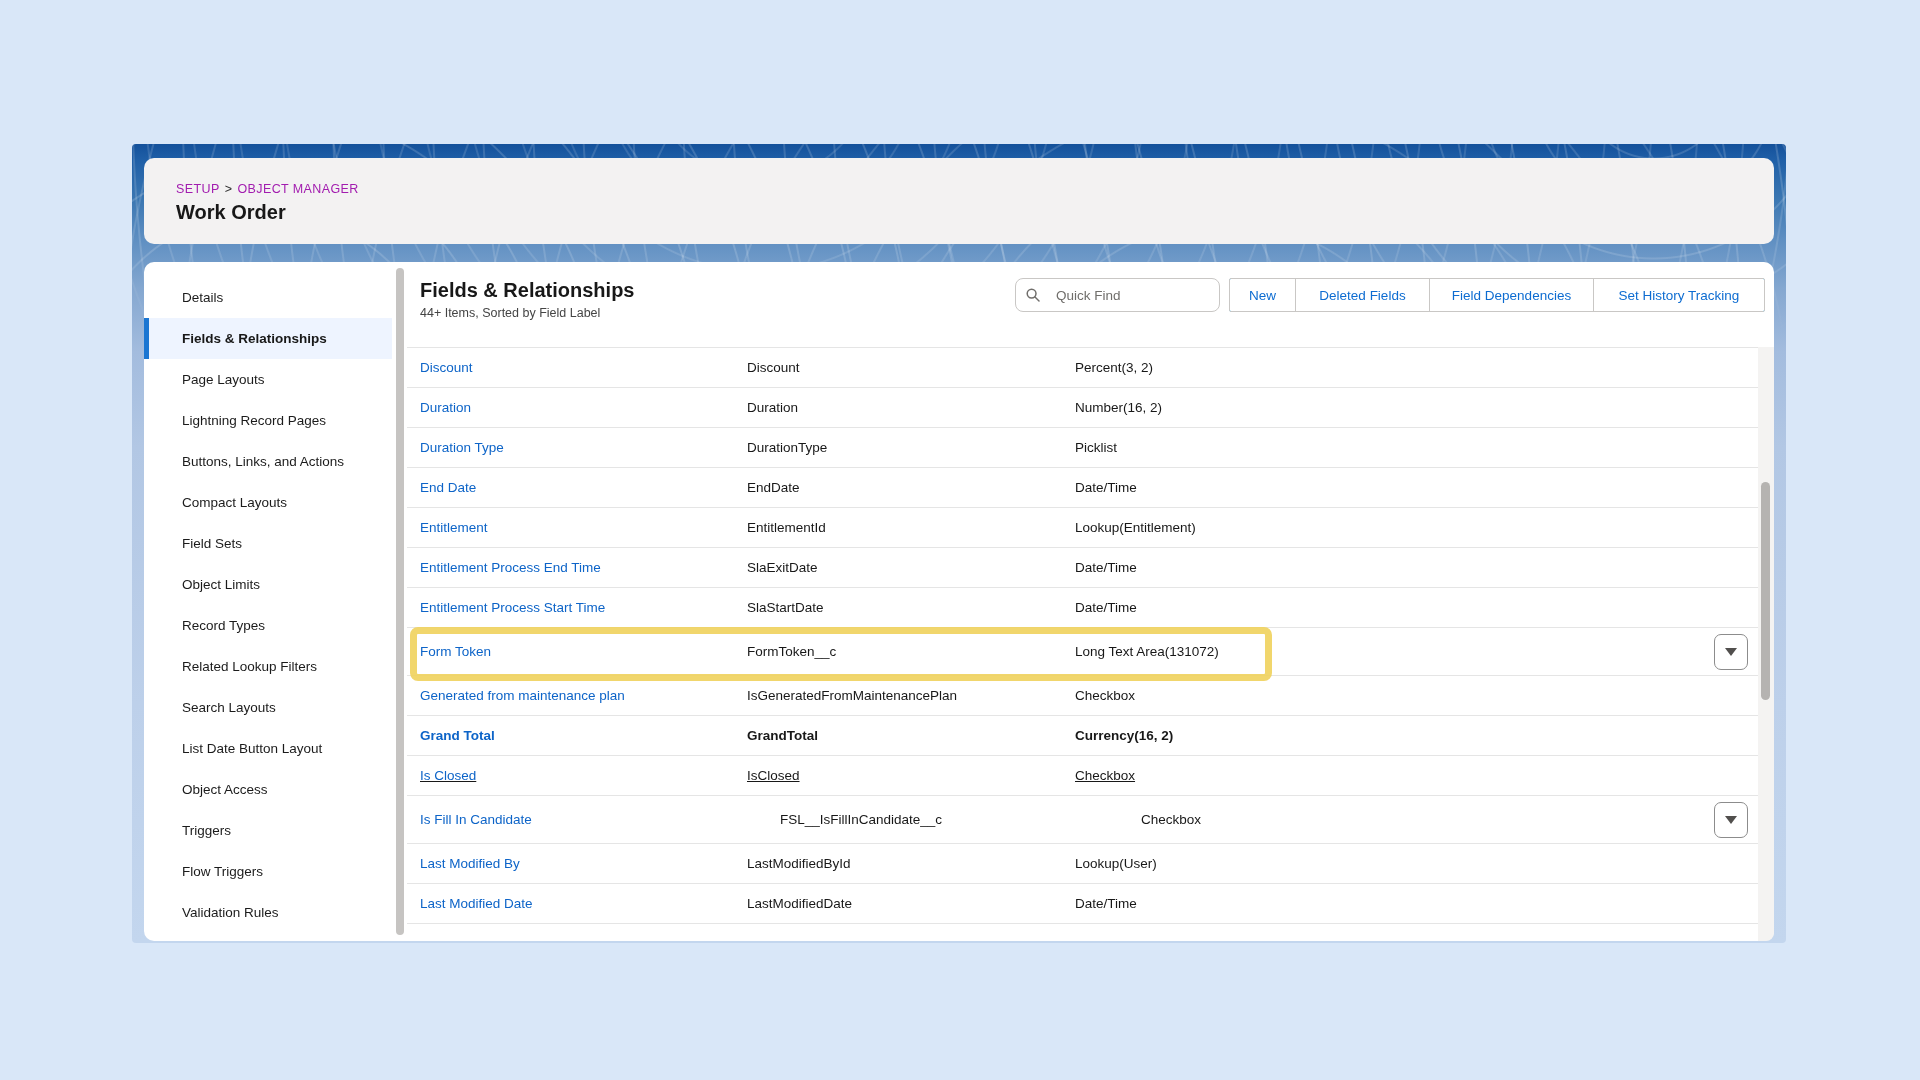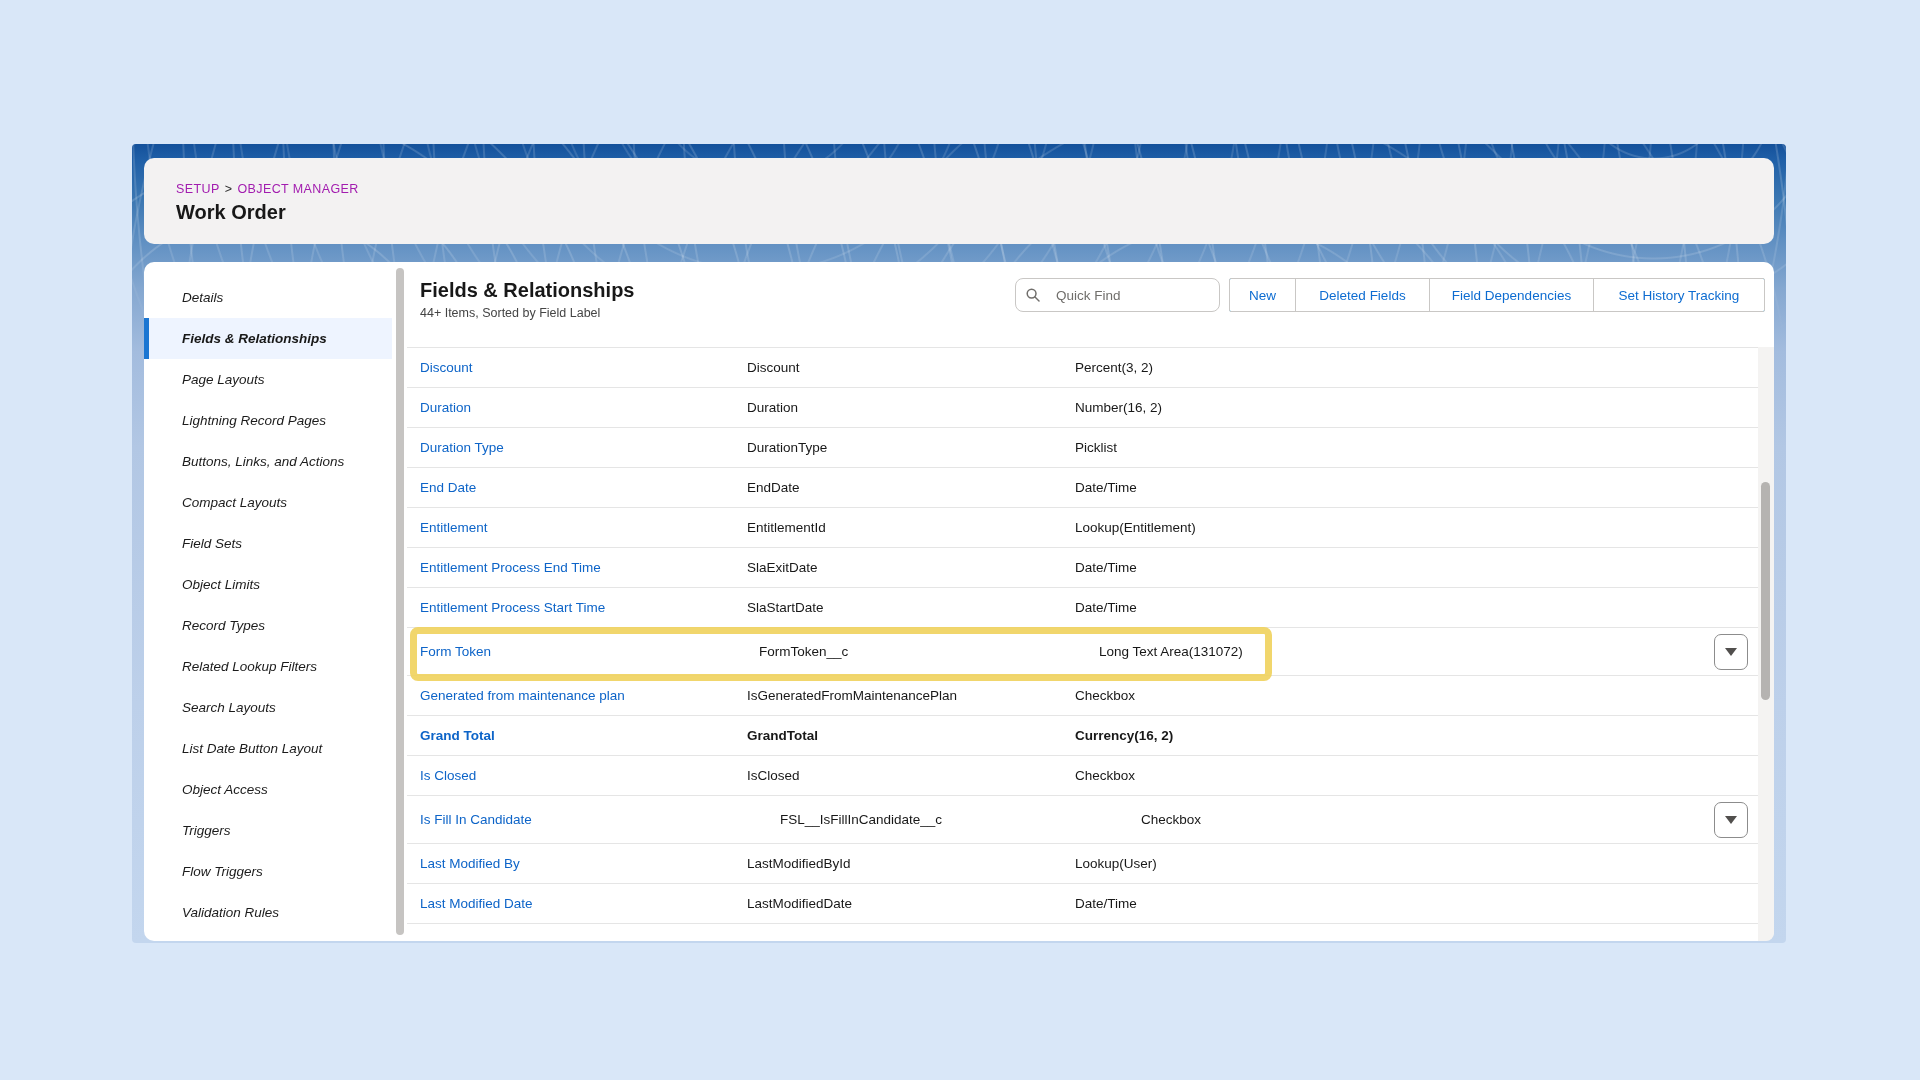--- a/index.html
+++ b/index.html
@@ -36,21 +36,21 @@
   .breadcrumb a { color:#a21caf; text-decoration:none; cursor:pointer; }
   .breadcrumb .sep { color:#2e2e2e; margin:0 5px; font-weight:400; }
   .page-title { margin-top:5px; font-size:20px; font-weight:700; color:#181818; }
 
   
   .content-card {
     position:absolute; left:12px; top:118px; width:1630px; height:679px;
     background:#fff; border-radius:10px;
   }
   
-  .sidebar { position:absolute; left:0; top:0; width:248px; height:100%; padding-top:15px; border-radius:10px 0 0 10px; overflow:hidden;font-style:italic; }
+  .sidebar { position:absolute; left:0; top:0; width:248px; height:100%; padding-top:15px; border-radius:10px 0 0 10px; overflow:hidden; }
   .side-item {
     position:relative; height:41px; display:flex; align-items:center;
     padding-left:38px; font-size:13.5px; color:#1b1b1b; cursor:pointer; white-space:nowrap;
   }
   .side-item.selected { background:#eef4ff; font-weight:700; color:#181818; }
   .side-item.selected .accent {
     position:absolute; left:0; top:0; bottom:0; width:5px; background:#1b76d2;
   }
   .side-scroll { position:absolute; left:249px; top:4px; bottom:4px; width:12px; }
   .side-scroll .thumb { position:absolute; left:3px; width:8px; top:2px; bottom:2px; background:#c6c4c2; border-radius:4px; }
@@ -229,40 +229,40 @@
           <div class="trow" style="height: 40px;">
             <div class="c1"><a>Entitlement Process End Time</a></div>
             <div class="c2">SlaExitDate</div>
             <div class="c3">Date/Time</div>
           </div>
           <div class="trow" style="height: 40px;">
             <div class="c1"><a>Entitlement Process Start Time</a></div>
             <div class="c2">SlaStartDate</div>
             <div class="c3">Date/Time</div>
           </div>
-          <div class="trow" style="height: 48px; gap: 12px;">
+          <div class="trow" style="height: 48px;">
             <div class="c1"><a>Form Token</a></div>
             <div class="c2">FormToken__c</div>
             <div class="c3">Long Text Area(131072)</div>
             <div class="menu-btn">
               <div class="tri"></div>
             </div>
             <div class="hl-ring"></div>
           </div>
           <div class="trow" style="height: 40px;">
             <div class="c1"><a>Generated from maintenance plan</a></div>
             <div class="c2">IsGeneratedFromMaintenancePlan</div>
             <div class="c3">Checkbox</div>
           </div>
           <div class="trow" style="height: 40px; font-weight: bold;">
             <div class="c1"><a>Grand Total</a></div>
             <div class="c2">GrandTotal</div>
             <div class="c3">Currency(16, 2)</div>
           </div>
-          <div class="trow" style="height: 40px;">
+          <div class="trow" style="height: 40px; text-decoration: underline;">
             <div class="c1"><a>Is Closed</a></div>
             <div class="c2">IsClosed</div>
             <div class="c3">Checkbox</div>
           </div>
           <div class="trow" style="height: 48px; gap: 33px;">
             <div class="c1"><a>Is Fill In Candidate</a></div>
             <div class="c2">FSL__IsFillInCandidate__c</div>
             <div class="c3">Checkbox</div>
             <div class="menu-btn">
               <div class="tri"></div>

